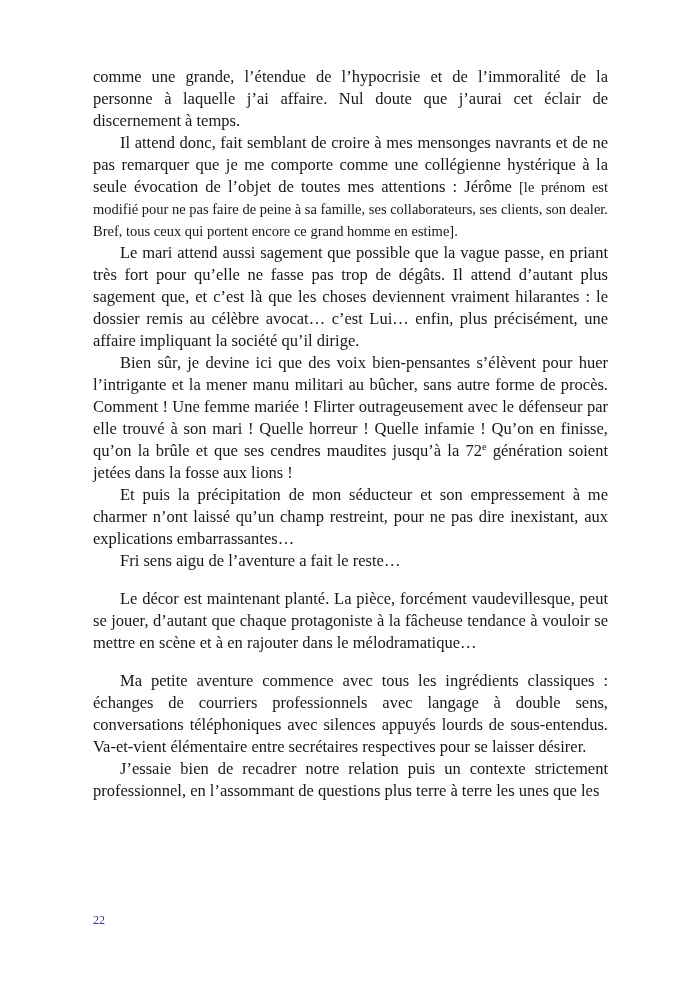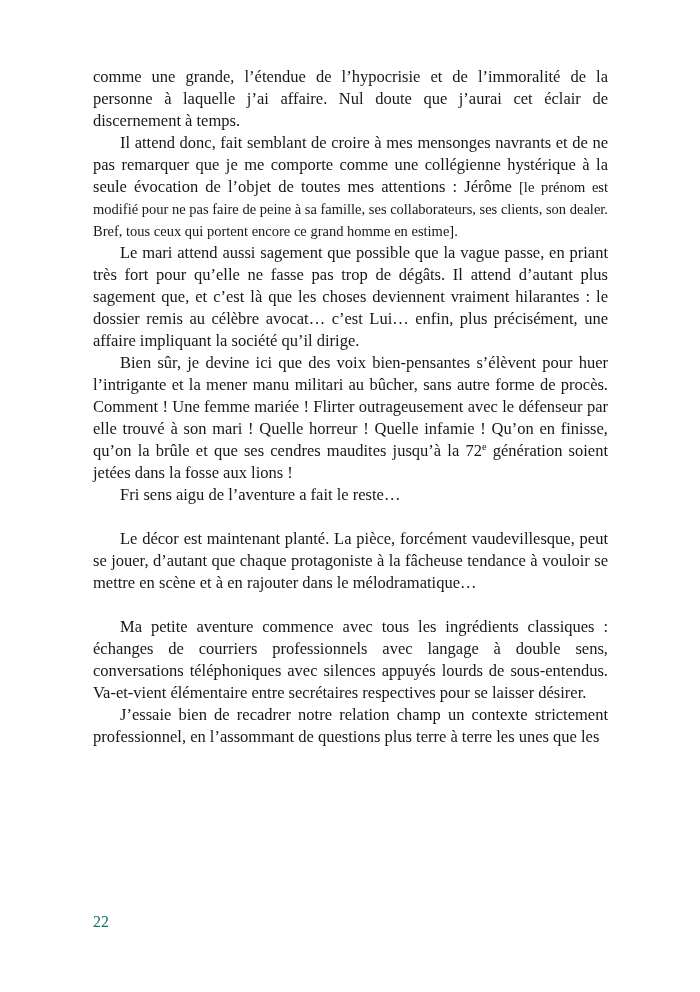--- a/index.html
+++ b/index.html
@@ -28,59 +28,60 @@
   }
   .para {
     margin: 0;
     padding: 0;
     text-indent: 27px;
   }
   .para.no-indent {
     text-indent: 0;
   }
   .para.section-break {
-    margin-top: 22px;
+    margin-top: 16px;
   }
   .bracket-note {
     font-size: 14.5px;
   }
   sup.gen-sup {
     font-size: 10.5px;
     line-height: 0;
     vertical-align: super;
   }
   .page-number {
     position: absolute;
     left: 93px;
     top: 913px;
-    font-size: 16px;
-    color: #0f766e;
+    font-size: 12px;
+    color: #4c1d95;
     text-align: right;
   }
 </style>
 </head>
 <body>
 
 <div class="page">
   <div class="text-block">
 
     <p class="para no-indent">comme une grande, l’étendue de l’hypocrisie et de l’immoralité de la personne à laquelle j’ai affaire. Nul doute que j’aurai cet éclair de discernement à temps.</p>
 
     <p class="para"><span>Il attend donc, fait semblant de croire à mes mensonges navrants et de ne pas remarquer que je me comporte comme une collégienne hystérique à la seule évocation de l’objet de toutes mes attentions : Jérôme </span><span class="bracket-note">[le prénom est modifié pour ne pas faire de peine à sa famille, ses collaborateurs, ses clients, son dealer. Bref, tous ceux qui portent encore ce grand homme en estime].</span></p>
 
     <p class="para">Le mari attend aussi sagement que possible que la vague passe, en priant très fort pour qu’elle ne fasse pas trop de dégâts. Il attend d’autant plus sagement que, et c’est là que les choses deviennent vraiment hilarantes : le dossier remis au célèbre avocat… c’est Lui… enfin, plus précisément, une affaire impliquant la société qu’il dirige.</p>
 
     <p class="para"><span>Bien sûr, je devine ici que des voix bien-pensantes s’élèvent pour huer l’intrigante et la mener manu militari au bûcher, sans autre forme de procès. Comment ! Une femme mariée ! Flirter outrageusement avec le défenseur par elle trouvé à son mari ! Quelle horreur ! Quelle infamie ! Qu’on en finisse, qu’on la brûle et que ses cendres maudites jusqu’à la 72</span><sup class="gen-sup">e</sup><span> génération soient jetées dans la fosse aux lions !</span></p>
 
 
+    <p class="para">Et puis la précipitation de mon séducteur et son empressement à me charmer n’ont laissé qu’un champ restreint, pour ne pas dire inexistant, aux explications embarrassantes…</p>
 
     <p class="para">Fri sens aigu de l’aventure a fait le reste…</p>
 
     <p class="para section-break">Le décor est maintenant planté. La pièce, forcément vaudevillesque, peut se jouer, d’autant que chaque protagoniste à la fâcheuse tendance à vouloir se mettre en scène et à en rajouter dans le mélodramatique…</p>
 
     <p class="para section-break">Ma petite aventure commence avec tous les ingrédients classiques : échanges de courriers professionnels avec langage à double sens, conversations téléphoniques avec silences appuyés lourds de sous-entendus. Va-et-vient élémentaire entre secrétaires respectives pour se laisser désirer.</p>
 
-    <p class="para">J’essaie bien de recadrer notre relation champ un contexte strictement professionnel, en l’assommant de questions plus terre à terre les unes que les</p>
+    <p class="para">J’essaie bien de recadrer notre relation puis un contexte strictement professionnel, en l’assommant de questions plus terre à terre les unes que les</p>
 
   </div>
 
   <div class="page-number">22</div>
 </div>
 
 </body></html>

